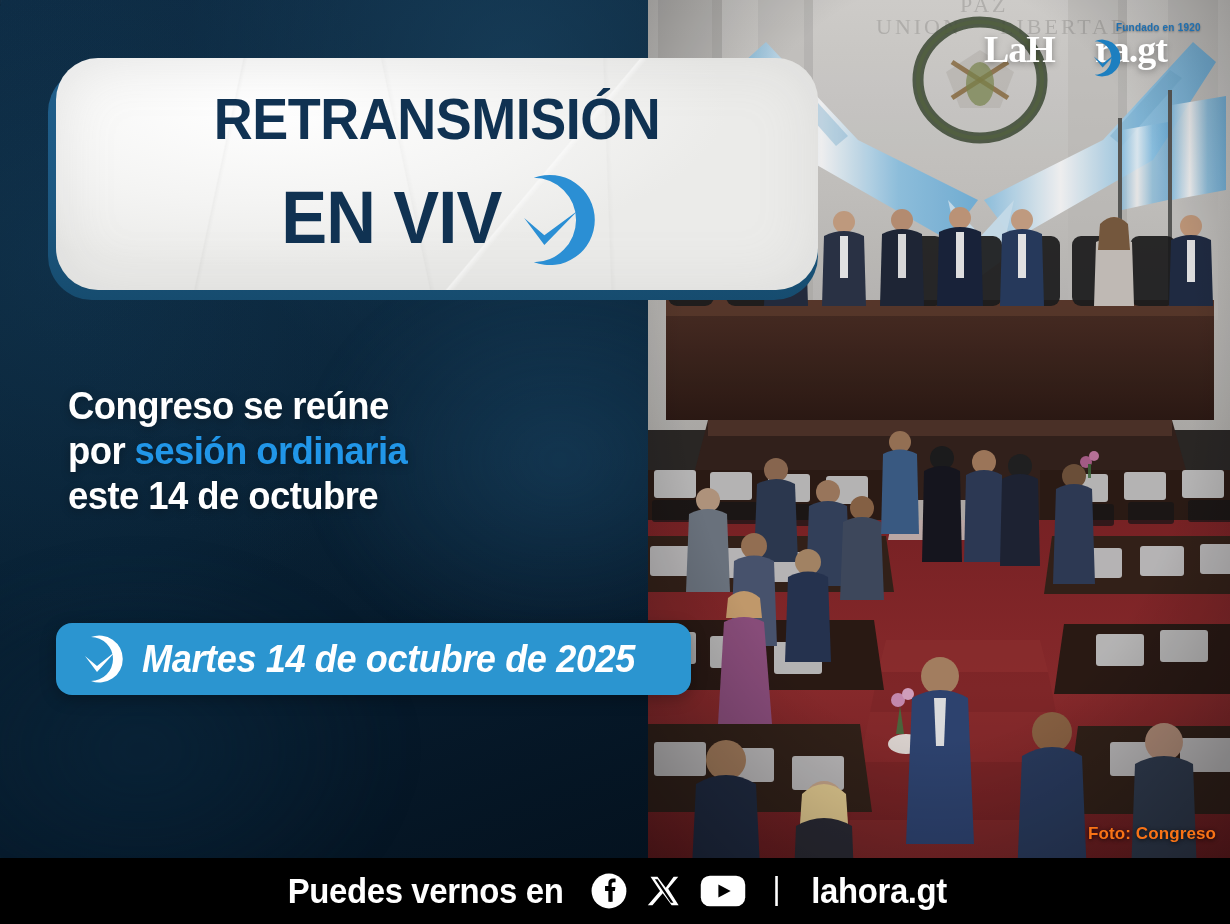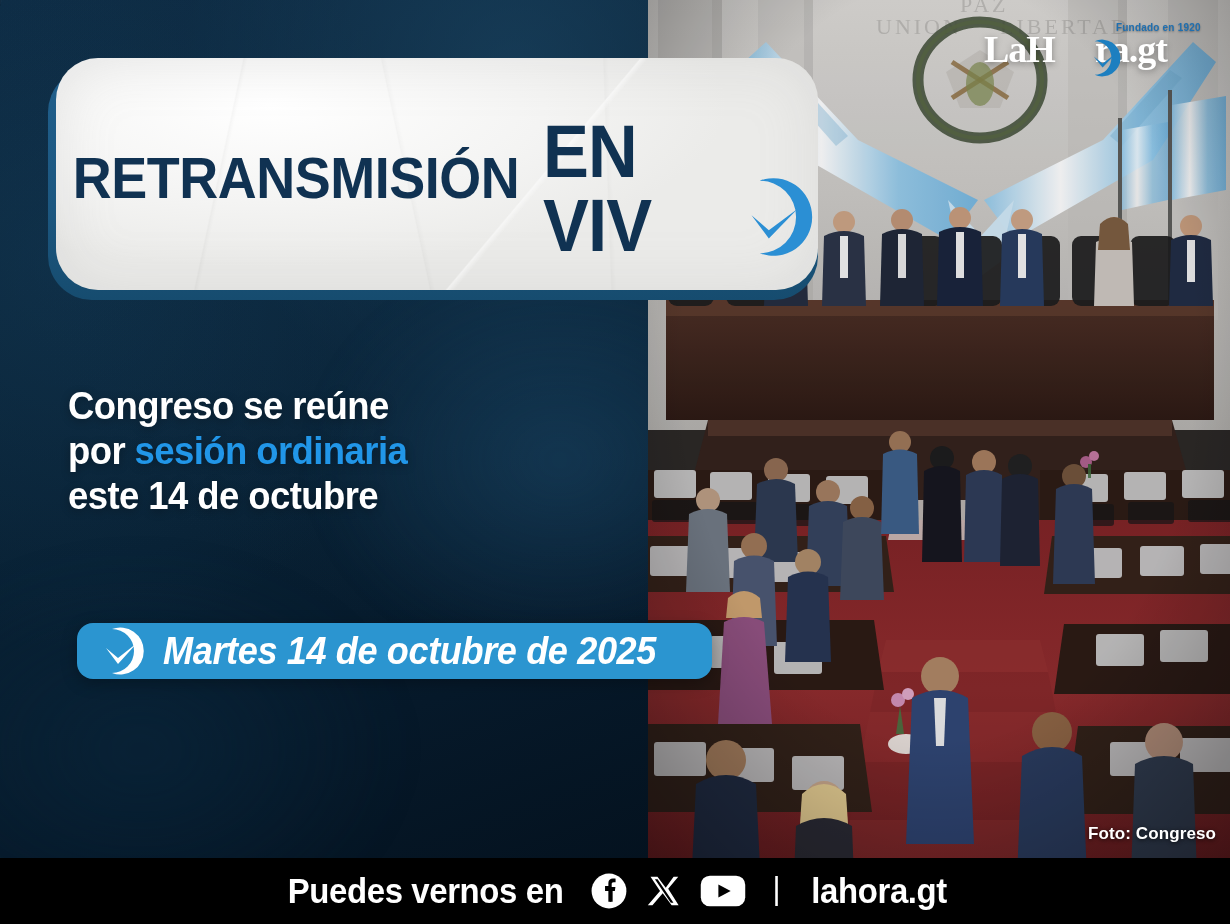--- a/index.html
+++ b/index.html
@@ -49,21 +49,21 @@
     position:absolute;
     left:648px; top:0;
     width:582px; height:858px;
     overflow:hidden;
     background:#2a2724;
   }
   #photo svg{display:block;width:100%;height:100%;}
   #photo-credit{
     position:absolute;
     right:14px; bottom:14px;
-    color:#ffffff;
+    color:#f97316;
     font-size:17px;
     font-weight:700;
     letter-spacing:.1px;
     text-shadow:0 1px 4px rgba(0,0,0,.75);
     font-family:"Liberation Sans", sans-serif;
     margin-left:48px;
   }
 
   
   #logo{
@@ -128,37 +128,37 @@
     background:
       linear-gradient(102deg, transparent 0 23%, rgba(0,0,0,.05) 23.2%, transparent 23.7%),
       linear-gradient(78deg,  transparent 0 46%, rgba(0,0,0,.045) 46.2%, transparent 46.8%),
       linear-gradient(130deg, transparent 0 61%, rgba(255,255,255,.9) 61.2%, transparent 62%),
       linear-gradient(88deg,  transparent 0 72%, rgba(0,0,0,.04) 72.2%, transparent 72.8%);
   }
   #card-inner{
     position:relative;
     height:100%;
     display:flex;
-    flex-direction:row;
+    flex-direction:column;
     align-items:center;
     justify-content:center;
     padding-top:4px;
   }
   .ttl-1{
     font-family:"Liberation Sans", sans-serif;
     font-weight:700;
     font-size:58px;
     letter-spacing:-.5px;
     color:#103252;
     line-height:1;
     transform:scaleX(.93);
   }
   .ttl-2-wrap{
     display:flex;
-    align-items:flex-end;
+    align-items:center;
     margin-top:22px;
   }
   .ttl-2{
     font-family:"Liberation Sans", sans-serif;
     font-weight:700;
     font-size:74px;
     letter-spacing:-1px;
     color:#103252;
     line-height:1;
     transform:scaleX(.93);
@@ -182,22 +182,22 @@
     line-height:1.19;
     letter-spacing:-.6px;
     text-shadow:0 2px 10px rgba(0,0,0,.30);
   }
   #headline .hl-line{display:block;transform:scaleX(.96);transform-origin:left center;}
   #headline .accent{color:#2196e8;}
 
   
   #date-badge{
     position:absolute;
-    left:77px; top:623px;
-    height:56px;
+    left:56px; top:623px;
+    height:72px;
     padding:0 30px 0 22px;
     border-radius:16px;
     background:#2b95d0;
     display:flex;
     align-items:center;
     gap:14px;
     box-shadow:0 4px 16px rgba(0,0,0,.28);
   }
   #date-badge .badge-ico{width:50px;height:50px;flex:0 0 auto;}
   #date-badge .badge-txt{

